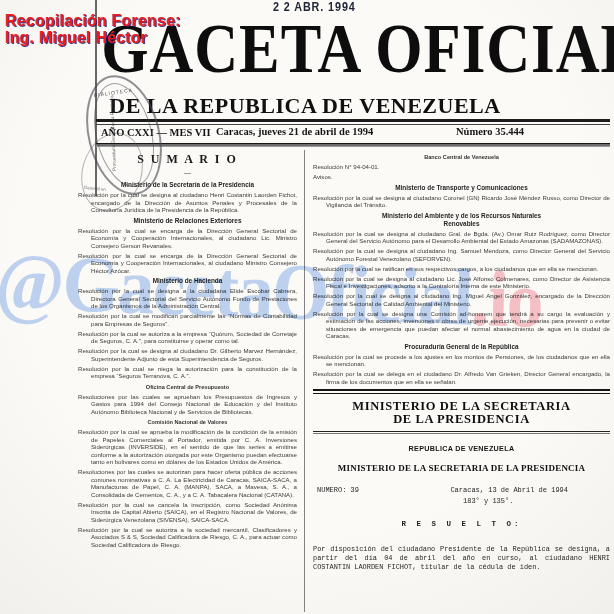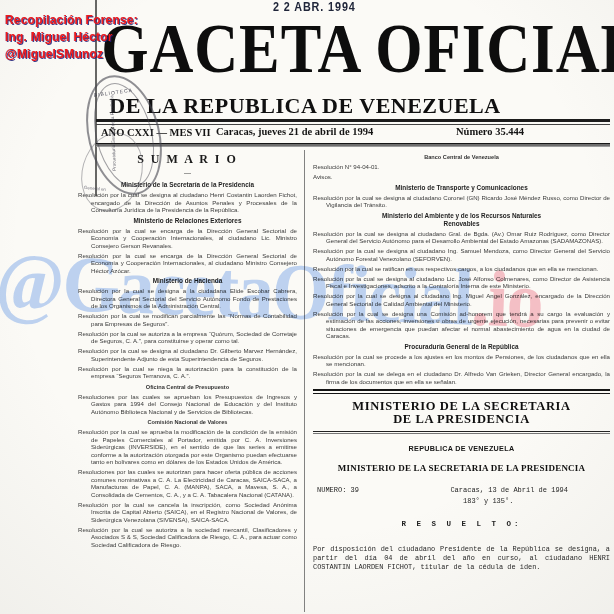--- a/index.html
+++ b/index.html
@@ -16,21 +16,21 @@
   .mast-sub{position:absolute;top:93px;left:98px;width:414px;text-align:center;white-space:nowrap;
         font-family:"Liberation Serif",serif;font-weight:bold;font-size:22px;letter-spacing:0.5px;color:#101010;}
   .rule-a{position:absolute;top:119px;left:96px;width:514px;height:2px;border-top:3px solid #1c1c1c;border-bottom:1px solid #444;}
   .rule-b{position:absolute;top:143px;left:96px;width:514px;height:2px;background:#6e6e6e;border-top:1px solid #161616;border-bottom:1px solid #9c9c9c;}
   .band-item{position:absolute;font-family:"Liberation Serif",serif;font-weight:bold;font-size:10.5px;color:#141414;white-space:nowrap;}
   .band-year{left:101px;top:127px;}
   .band-date{left:216px;top:126px;}
   .band-num{left:456px;top:126px;}
 
   
-  .annotation{position:absolute;left:5px;top:12px;z-index:7;font-weight:bold;font-size:12px;line-height:17px;
+  .annotation{position:absolute;left:5px;top:12px;z-index:7;font-weight:bold;font-size:16px;line-height:17px;
         color:#f31a1a;letter-spacing:0.2px;
         text-shadow:1px 1px 0 rgba(30,30,120,0.85), -0.5px -0.5px 0 rgba(30,30,120,0.35);}
   .received{position:absolute;left:273px;top:0px;z-index:7;font-weight:bold;font-size:12px;letter-spacing:1px;
         color:#20263a;transform:scaleX(0.9);transform-origin:left top;white-space:nowrap;}
   .seal{position:absolute;left:88px;top:74px;width:68px;height:118px;border:2px solid rgba(70,70,80,0.6);
         border-radius:50%;transform:rotate(-14deg);z-index:5;}
   .seal-inner{position:absolute;inset:6px;border:1px solid rgba(70,70,80,0.5);border-radius:50%;}
   .seal-top{position:absolute;top:12px;left:0;right:0;text-align:center;font-size:5px;letter-spacing:1px;
         color:rgba(55,55,70,0.85);transform:rotate(6deg);}
   .seal-side{position:absolute;top:52px;left:-14px;font-size:4.5px;color:rgba(55,55,70,0.8);
@@ -78,21 +78,20 @@
   .res-body{font-size:6.9px;line-height:9.2px;margin-top:17px;text-align:justify;}
 </style>
 </head>
 <body>
 
 <div class="page">
 
   <div class="annotation">
     <div>Recopilación Forense:</div>
     <div>Ing. Miguel Héctor</div>
-    <div>@MiguelSMunoz</div>
   </div>
 
   <div class="received">2 2 ABR. 1994</div>
 
   <div class="edge-line"></div>
 
   <div class="mast-title">GACETA OFICIAL</div>
   <div class="mast-sub">DE LA REPUBLICA DE VENEZUELA</div>
   <div class="rule-a"></div>
   <div class="band-item band-year">AÑO CXXI — MES VII</div>

